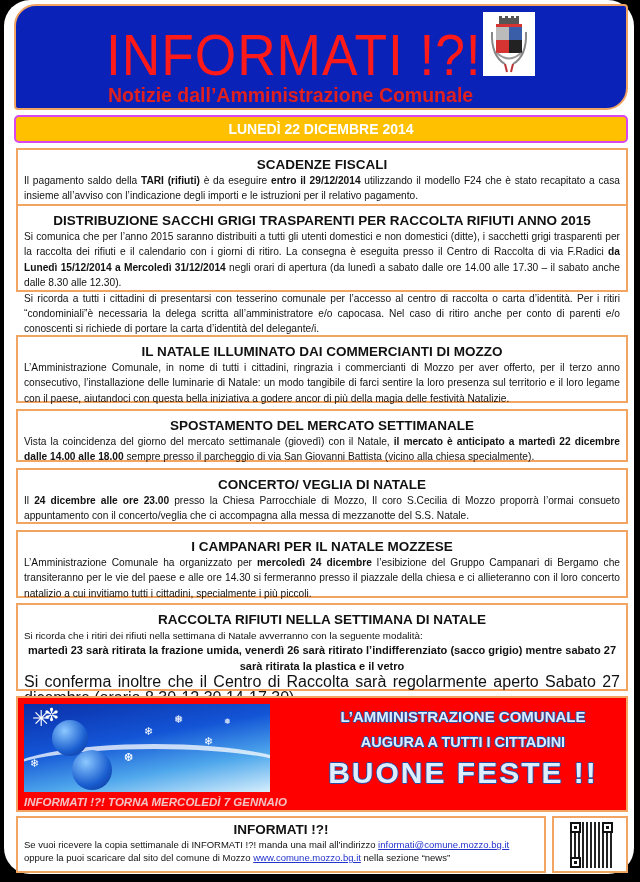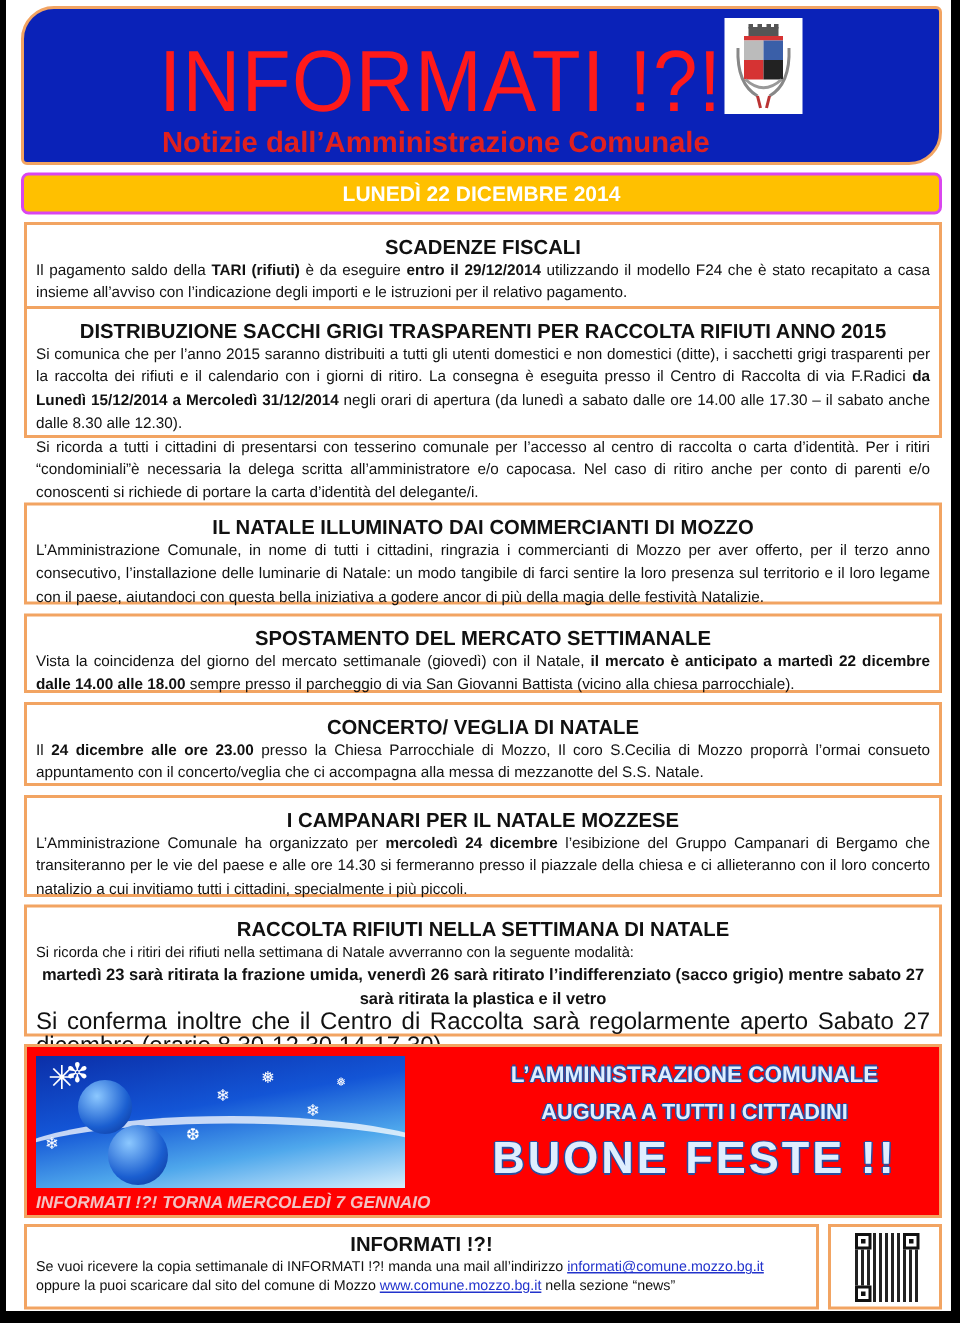--- a/index.html
+++ b/index.html
@@ -1,20 +1,21 @@
 <!DOCTYPE html>
 <html><head>
 <meta charset="utf-8">
 <style>
   * { box-sizing: border-box; margin: 0; padding: 0; }
   html, body { width: 640px; height: 882px; background: #000; overflow: hidden; }
   body { font-family: "Liberation Sans", sans-serif; }
   .page {
     position: absolute; left: 4px; top: 0; width: 630px; height: 874px;
     background: #ffffff;
+    border-radius: 26px;
   }
   .masthead {
     position: absolute; left: 10px; top: 4px; width: 614px; height: 106px;
     background: #0a22b8; border: 2px solid #f2a462;
     border-radius: 22px 4px 22px 4px;
   }
   .mast-title {
     position: absolute; left: 90px; top: 20px; width: 340px;
     font-family: "Liberation Sans", sans-serif; font-size: 58px;
     color: #ff1a1a; letter-spacing: 1px; line-height: 1; white-space: nowrap;
@@ -138,21 +139,21 @@
     <p>Si ricorda a tutti i cittadini di presentarsi con tesserino comunale per l’accesso al centro di raccolta o carta d’identità. Per i ritiri “condominiali”è necessaria la delega scritta all’amministratore e/o capocasa.  Nel caso di ritiro anche per conto di parenti e/o conoscenti si richiede di portare la carta d’identità del delegante/i.</p>
   </div>
 
   <div class="box" style="top:335px;height:68px;">
     <h2>IL NATALE ILLUMINATO DAI COMMERCIANTI DI MOZZO</h2>
     <p>L’Amministrazione Comunale, in nome di tutti i cittadini, ringrazia i commercianti di Mozzo per aver offerto, per il terzo anno consecutivo, l’installazione delle luminarie di Natale: un modo tangibile di farci sentire la loro presenza sul territorio e il loro legame con il paese, aiutandoci con questa bella iniziativa a godere ancor di più della magia delle festività Natalizie.</p>
   </div>
 
   <div class="box" style="top:409px;height:53px;">
     <h2>SPOSTAMENTO DEL MERCATO SETTIMANALE</h2>
-    <p><span>Vista la coincidenza del giorno del mercato settimanale (giovedì) con il Natale, </span><span class="bold">il mercato è anticipato a martedì 22 dicembre dalle 14.00 alle 18.00</span><span> sempre presso il parcheggio di via San Giovanni  Battista (vicino alla chiesa parrocchiale).</span></p>
+    <p><span>Vista la coincidenza del giorno del mercato settimanale (giovedì) con il Natale, </span><span class="bold">il mercato è anticipato a martedì 22 dicembre dalle 14.00 alle 18.00</span><span> sempre presso il parcheggio di via San Giovanni  Battista (vicino alla chiesa specialmente).</span></p>
   </div>
 
   <div class="box" style="top:468px;height:56px;">
     <h2>CONCERTO/ VEGLIA DI NATALE</h2>
     <p><span> Il </span><span class="bold">24 dicembre alle ore 23.00</span><span> presso la Chiesa Parrocchiale di Mozzo, Il coro S.Cecilia di Mozzo proporrà l’ormai consueto appuntamento con il concerto/veglia che ci accompagna alla messa di mezzanotte del S.S. Natale.</span></p>
   </div>
 
   <div class="box" style="top:530px;height:68px;">
     <h2>I CAMPANARI PER IL NATALE MOZZESE</h2>
     <p><span>L’Amministrazione Comunale ha organizzato per </span><span class="bold">mercoledì 24 dicembre</span><span> l’esibizione del Gruppo Campanari di Bergamo che transiteranno per le vie del paese e alle ore 14.30 si fermeranno presso il piazzale della chiesa e ci allieteranno con il loro concerto natalizio a cui invitiamo tutti i cittadini, specialmente i più piccoli.</span></p>

